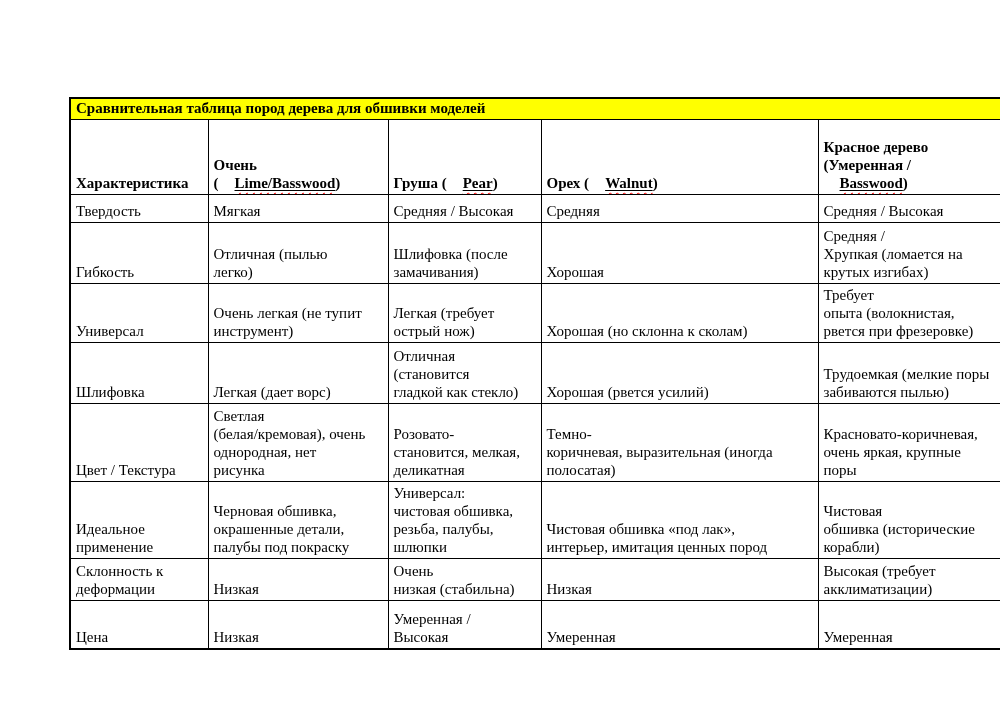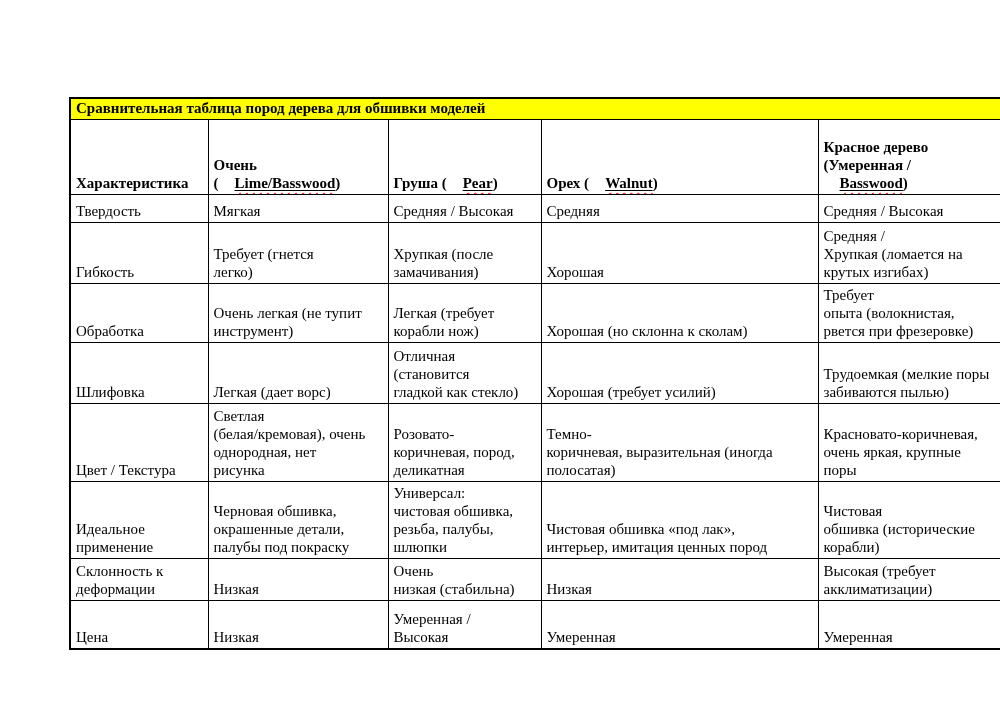--- a/index.html
+++ b/index.html
@@ -106,61 +106,61 @@
       <tr class="rw0">
         <td>Твердость</td>
         <td>Мягкая</td>
         <td>Средняя / Высокая</td>
         <td>Средняя</td>
         <td>Средняя / Высокая</td>
       </tr>
 
       <tr class="rw1">
         <td>Гибкость</td>
-        <td>Требует (гнется
+        <td>Отличная (пылью
 легко)</td>
-        <td>Хрупкая (после
+        <td>Шлифовка (после
 замачивания)</td>
         <td>Хорошая</td>
         <td>Средняя /
 Хрупкая (ломается на
 крутых изгибах)</td>
       </tr>
 
       <tr class="rw2">
-        <td>Обработка</td>
+        <td>Универсал</td>
         <td>Очень легкая (не тупит
 инструмент)</td>
         <td>Легкая (требует
-корабли нож)</td>
+острый нож)</td>
         <td>Хорошая (но склонна к сколам)</td>
         <td>Требует
 опыта (волокнистая,
 рвется при фрезеровке)</td>
       </tr>
 
       <tr class="rw3">
         <td>Шлифовка</td>
         <td>Легкая (дает ворс)</td>
         <td>Отличная
 (становится
 гладкой как стекло)</td>
-        <td>Хорошая (требует усилий)</td>
+        <td>Хорошая (рвется усилий)</td>
         <td>Трудоемкая (мелкие поры
 забиваются пылью)</td>
       </tr>
 
       <tr class="rw4">
         <td>Цвет / Текстура</td>
         <td>Светлая
 (белая/кремовая), очень
 однородная, нет
 рисунка</td>
         <td>Розовато-
-коричневая, пород,
+становится, мелкая,
 деликатная</td>
         <td>Темно-
 коричневая, выразительная (иногда
 полосатая)</td>
         <td>Красновато-коричневая,
 очень яркая, крупные
 поры</td>
       </tr>
 
       <tr class="rw5">

